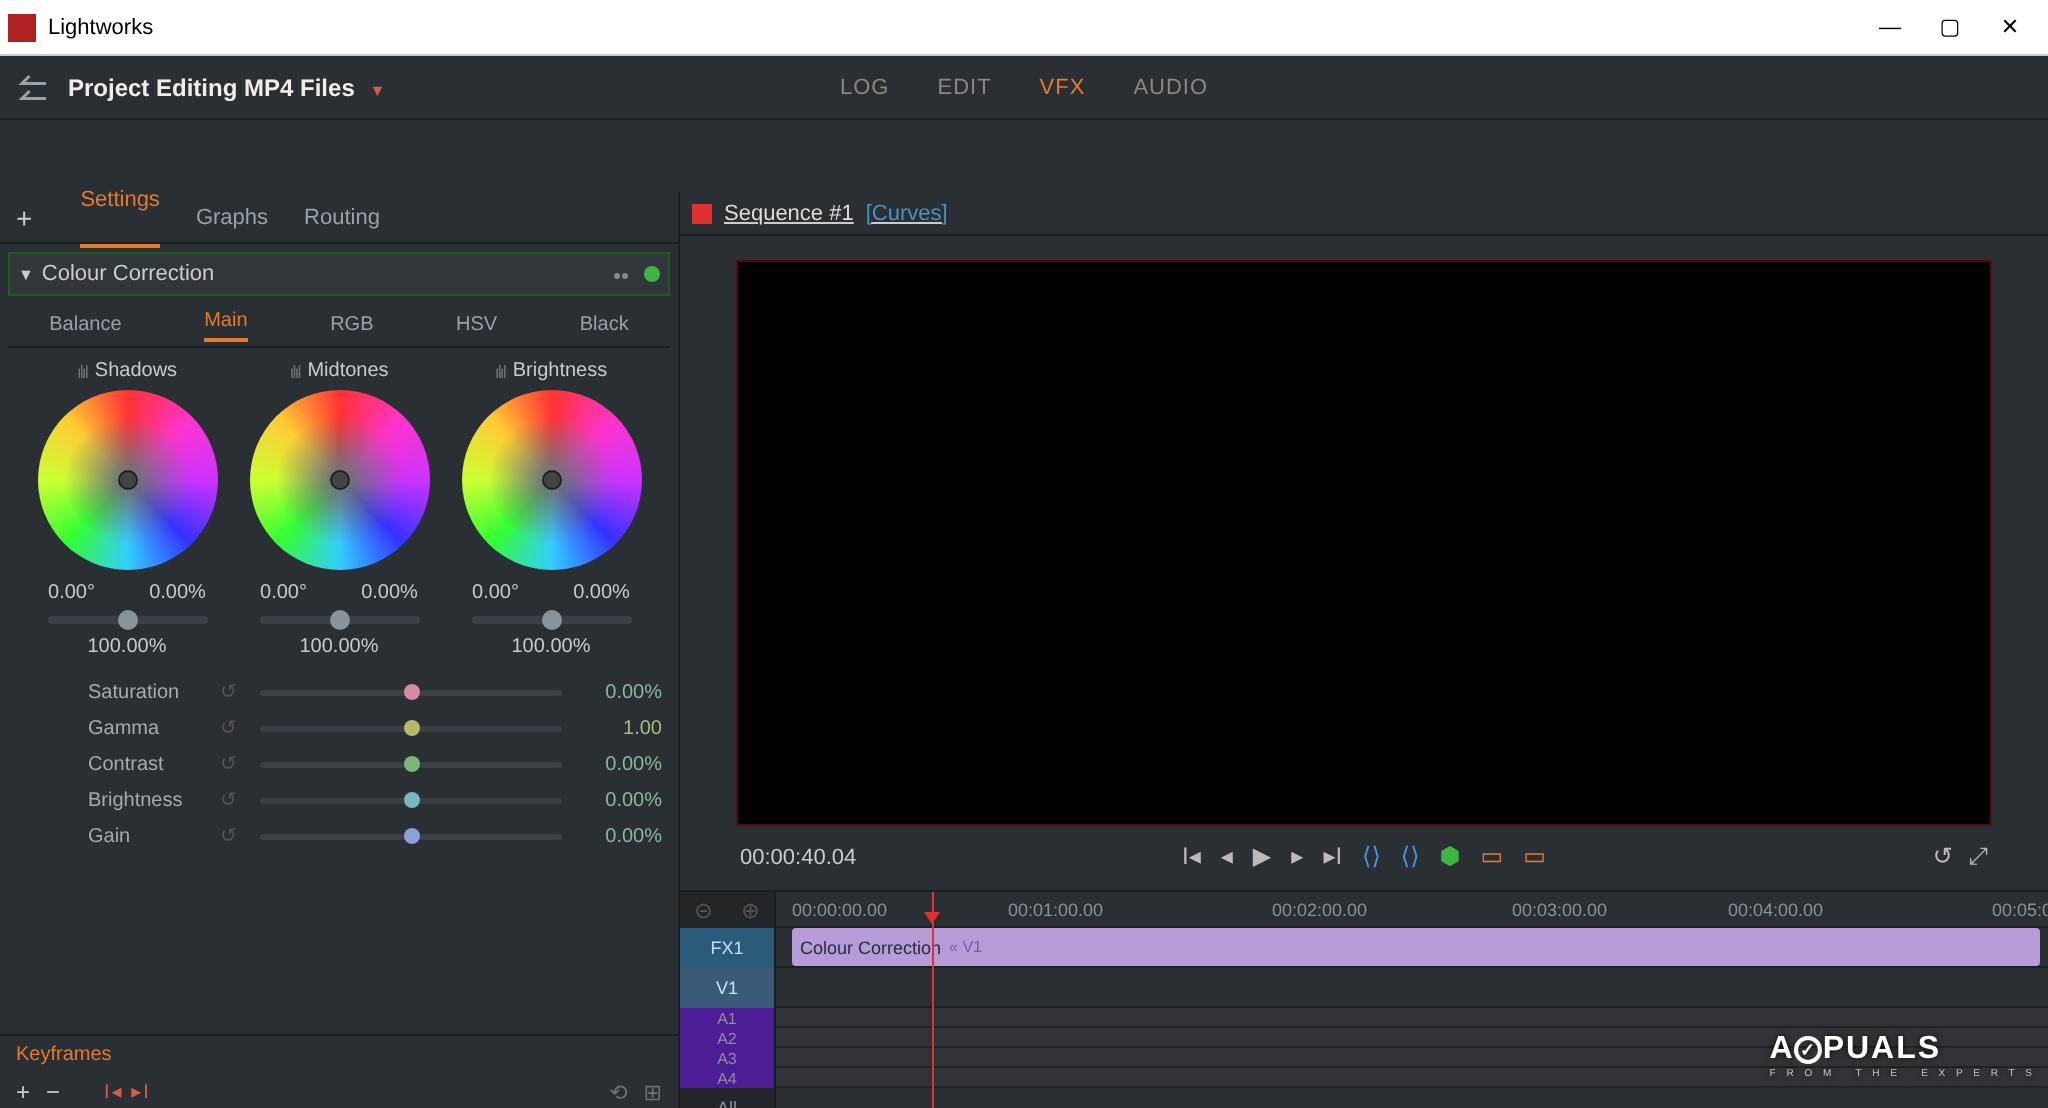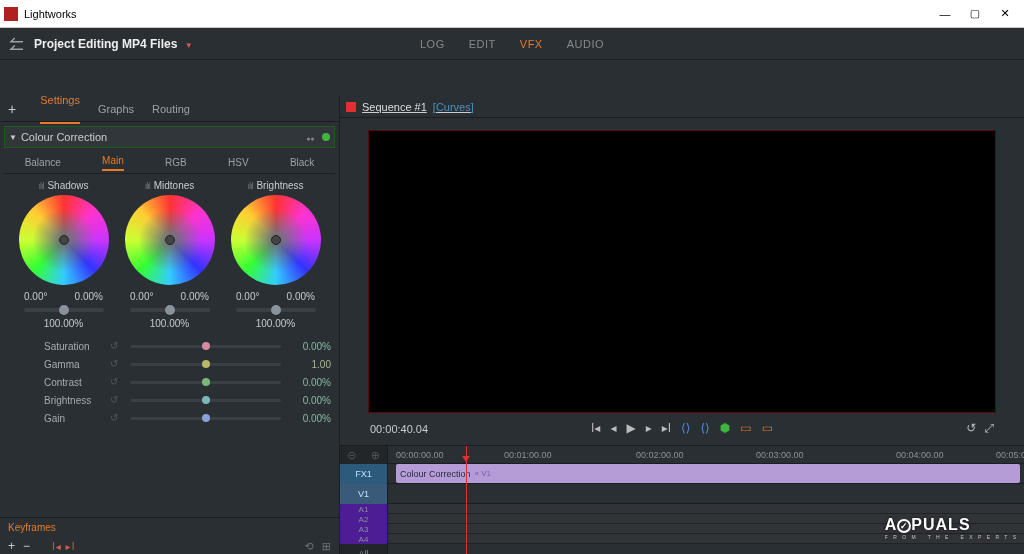--- a/index.html
+++ b/index.html
@@ -336,21 +336,21 @@
           <div class="row a">A4</div>
           <div class="row all">All</div>
         </div>
         <div class="tl-right">
           <div class="playhead"></div>
           <div class="tl-ruler">
             <span style="left:8px">00:00:00.00</span>
             <span style="left:116px">00:01:00.00</span>
             <span style="left:248px">00:02:00.00</span>
             <span style="left:368px">00:03:00.00</span>
-            <span style="left:508px">00:04:00.00</span>
+            <span style="left:476px">00:04:00.00</span>
             <span style="left:608px">00:05:00.00</span>
           </div>
           <div class="tl-track">
             <div class="tl-clip fx" style="left:8px; right:4px">
               <span>Colour Correction</span>
               <span class="sub">« V1</span>
             </div>
           </div>
           <div class="tl-track">
             <div class="tl-clip vid" style="left:8px; width:80px">

